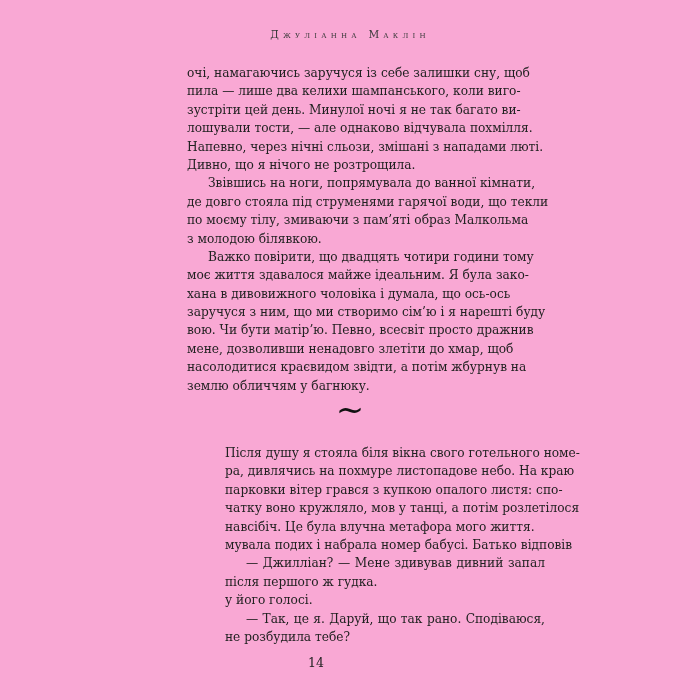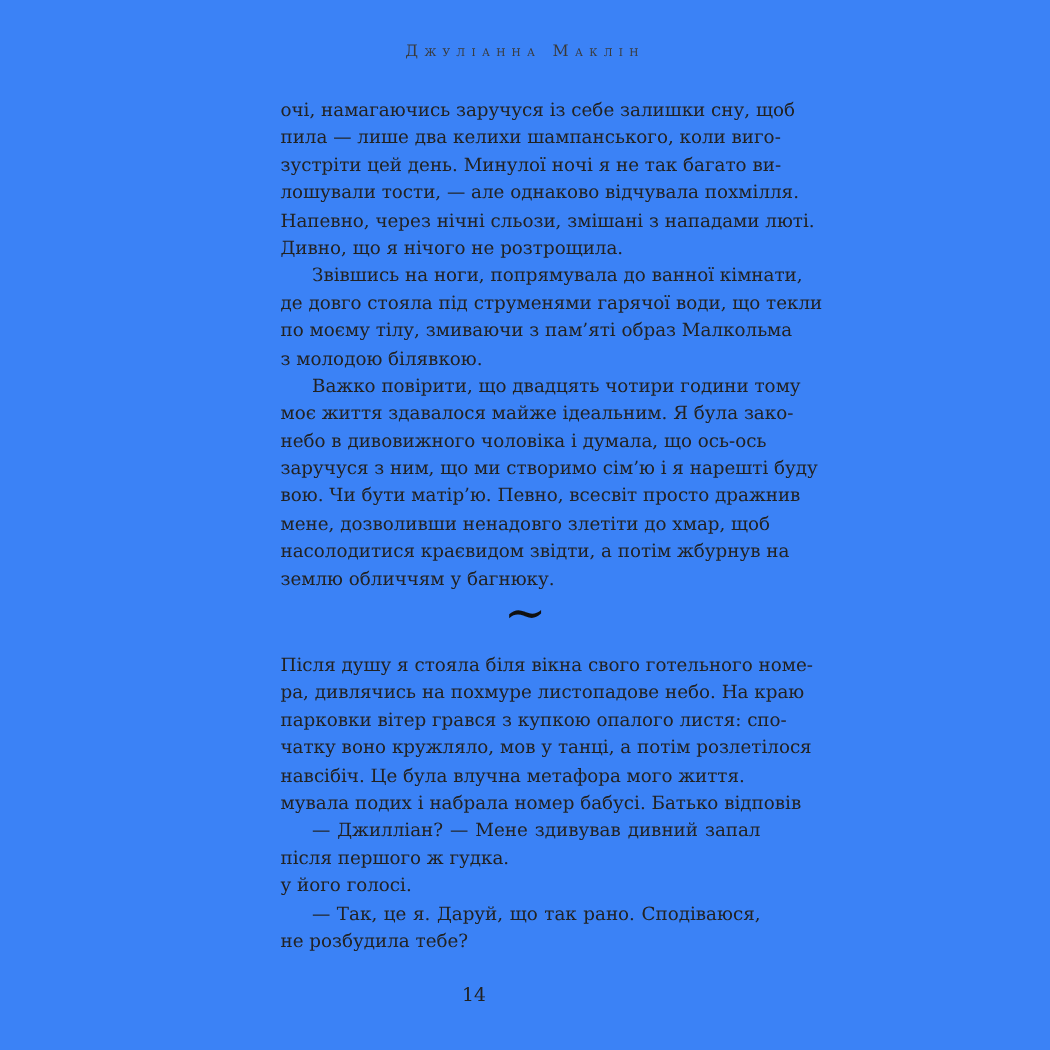--- a/index.html
+++ b/index.html
@@ -1,35 +1,35 @@
 <!DOCTYPE html>
 <html><head>
 <meta charset="utf-8">
 <style>
   html, body { margin:0; padding:0; background:#ffffff; }
   body { width:700px; height:700px; position:relative; overflow:hidden; }
-  .page { position:absolute; left:0; top:0; width:700px; height:700px; background:#3b82f6; }
+  .page { position:absolute; left:0; top:0; width:700px; height:700px; background:#f9a8d4; }
   .running-head {
     position:absolute; top:28px; left:0; width:700px; text-align:center;
     font-family:"DejaVu Serif", serif; font-size:10.5px; letter-spacing:4.2px;
     color:#3a3a3a; font-variant:small-caps;
   }
   .text-block {
     position:absolute; left:187px; top:64px; width:320px;
     font-family:"DejaVu Serif", serif; font-size:12.2px; line-height:18.4px;
     color:#222;
   }
   .line { display:block; white-space:nowrap; text-align:justify; text-align-last:justify; height:18.4px; }
   .line.last { text-align-last:left; }
   .line.indent { padding-left:21px; }
   .ornament {
     position:absolute; top:392px; left:0; width:700px; text-align:center;
     font-family:"DejaVu Serif", serif; font-size:34px; color:#111; line-height:34px;
   }
-  .text-block2 { top:434px; }
+  .text-block2 { top:444px;margin-left:38px; }
   .page-number {
     position:absolute; top:655px; left:0; width:632px; text-align:center;
     font-family:"DejaVu Serif", serif; font-size:12.5px; color:#222;
   }
 </style>
 </head>
 <body>
 
 <div class="page">
   <div class="running-head">Джуліанна Маклін</div>
@@ -40,21 +40,21 @@
       <span class="line">зустріти цей день. Минулої ночі я не так багато ви-</span>
       <span class="line">лошували тости, — але однаково відчувала похмілля.</span>
       <span class="line">Напевно, через нічні сльози, змішані з нападами люті.</span>
       <span class="line last">Дивно, що я нічого не розтрощила.</span>
       <span class="line indent">Звівшись на ноги, попрямувала до ванної кімнати,</span>
       <span class="line">де довго стояла під струменями гарячої води, що текли</span>
       <span class="line">по моєму тілу, змиваючи з пам’яті образ Малкольма</span>
       <span class="line last">з молодою білявкою.</span>
       <span class="line indent">Важко повірити, що двадцять чотири години тому</span>
       <span class="line">моє життя здавалося майже ідеальним. Я була зако-</span>
-      <span class="line">небо в дивовижного чоловіка і думала, що ось-ось</span>
+      <span class="line">хана в дивовижного чоловіка і думала, що ось-ось</span>
       <span class="line">заручуся з ним, що ми створимо сім’ю і я нарешті буду</span>
       <span class="line">вою. Чи бути матір’ю. Певно, всесвіт просто дражнив</span>
       <span class="line">мене, дозволивши ненадовго злетіти до хмар, щоб</span>
       <span class="line">насолодитися краєвидом звідти, а потім жбурнув на</span>
       <span class="line last">землю обличчям у багнюку.</span>
     </div>
 
   <div class="ornament">~</div>
 
   <div class="text-block text-block2" id="block2">

